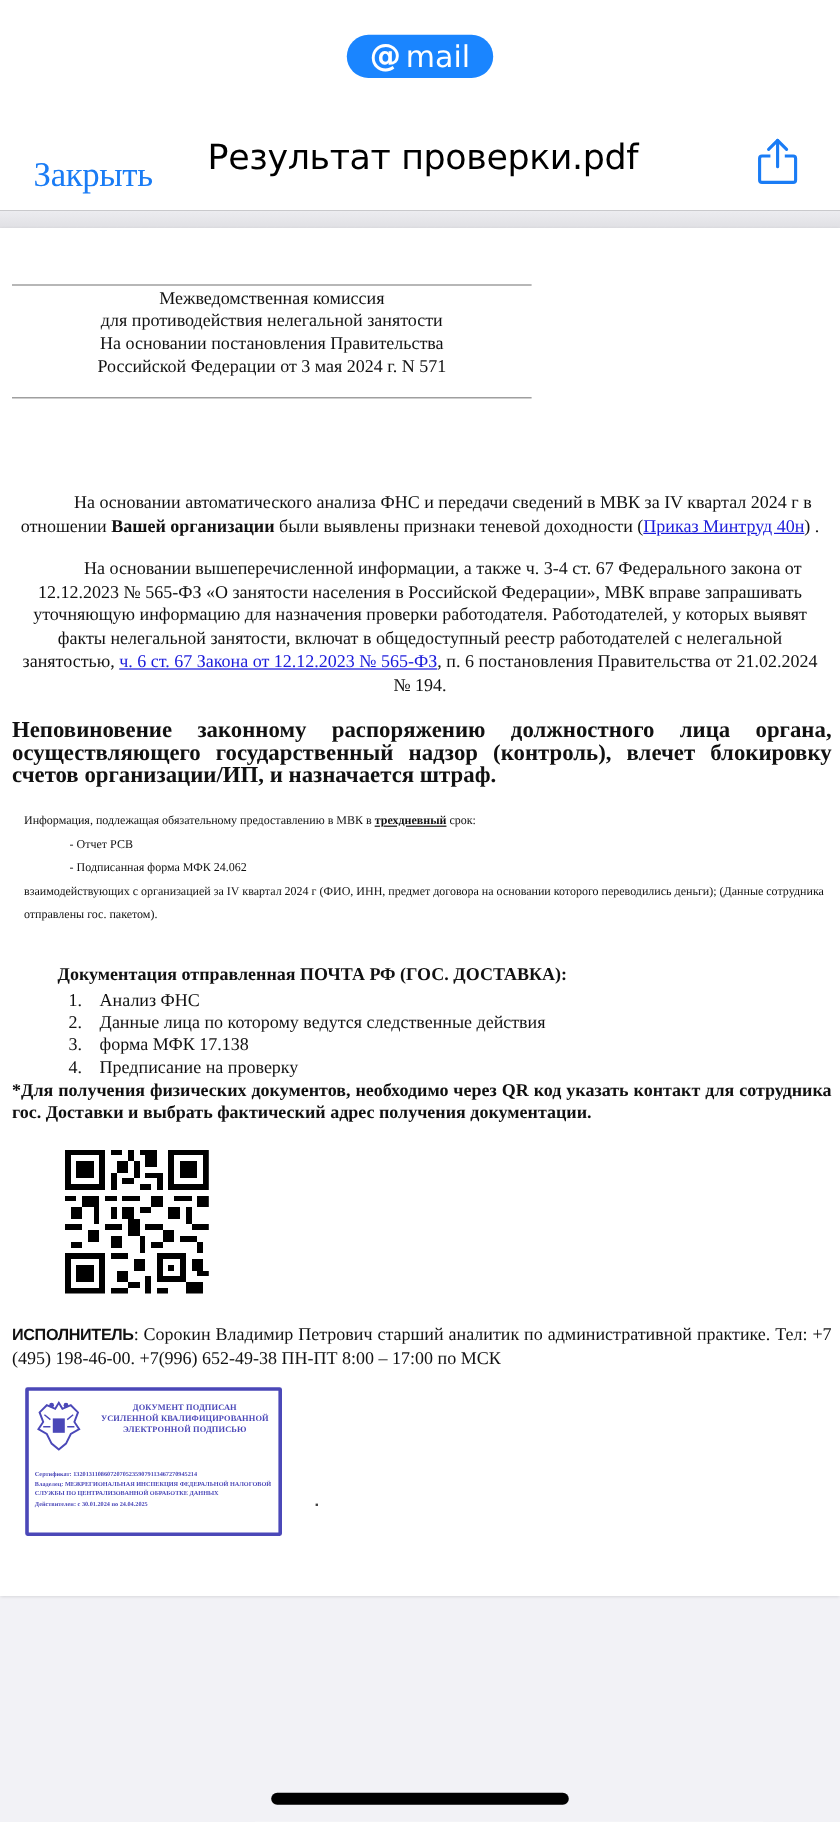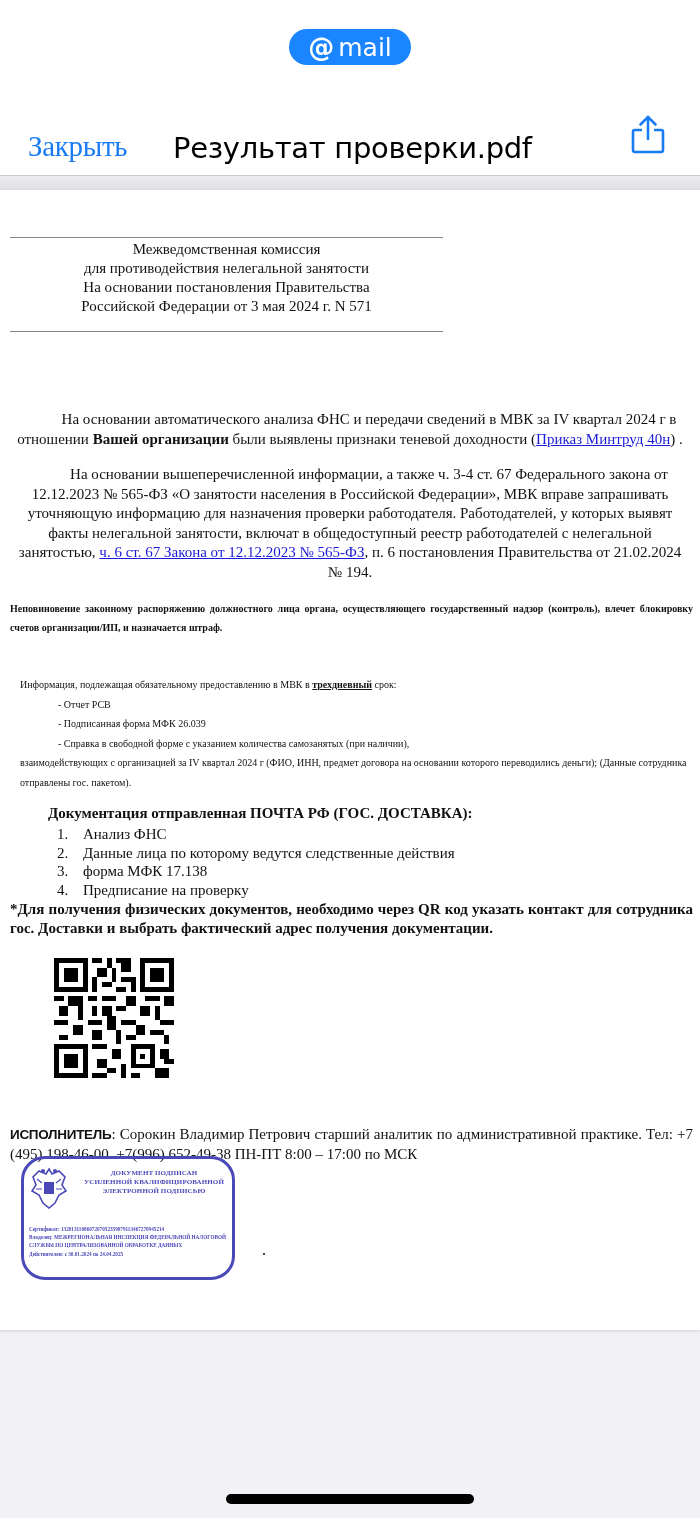--- a/index.html
+++ b/index.html
@@ -3,58 +3,58 @@
 <meta charset="utf-8">
 <style>
   * { box-sizing: border-box; margin: 0; padding: 0; }
   html, body { width: 700px; height: 1518px; background: #f2f2f6; overflow: hidden; }
   body { position: relative; font-family: "Liberation Sans", sans-serif; }
 
   .topbar { position: absolute; left: 0; top: 0; width: 700px; height: 176px; background: #ffffff; }
   .mail-pill { position: absolute; left: 289px; top: 29px; width: 122px; height: 36px; border-radius: 18px; background: #1a85ff; color: #fff; display: flex; align-items: center; justify-content: center; font-size: 25px; font-family: "DejaVu Sans", sans-serif; }
   .mail-pill .at { font-size: 26px; margin-right: 4px; font-weight: bold; }
   .close-btn { position: absolute; left: 28px; top: 130px; font-size: 29px; color: #1a7cf5; cursor: pointer; font-family: Liberation Serif, serif; letter-spacing: -0.3px; }
-  .doc-title { position: absolute; left: 173px; top: 114px; font-size: 29px; color: #000; font-family: "DejaVu Sans", sans-serif; font-weight: 500; letter-spacing: -0.3px; margin-top: 17px; }
+  .doc-title { position: absolute; left: 173px; top: 114px; font-size: 29px; color: #000; font-family: "DejaVu Sans", sans-serif; font-weight: 500; letter-spacing: -0.3px; }
   .share-btn { position: absolute; left: 631px; top: 115px; width: 34px; height: 40px; cursor: pointer; }
   .topbar-border { position: absolute; left: 0; top: 175px; width: 700px; height: 1px; background: #c9c9cc; }
 
   .sep-band { position: absolute; left: 0; top: 176px; width: 700px; height: 14px; background: linear-gradient(#ececf0, #e0e0e4); }
   .page { position: absolute; left: 0; top: 190px; width: 700px; height: 1140px; background: #ffffff; box-shadow: 0 1px 3px rgba(0,0,0,0.15); }
 
   .serif { font-family: "Liberation Serif", serif; color: #111; padding-left: 44px; }
 
   .header-block { position: absolute; left: 10px; top: 47px; width: 433px; height: 95px; border-top: 1.5px solid #888; border-bottom: 1.5px solid #888; }
   .header-lines { position: absolute; left: 0; top: 2px; width: 433px; text-align: center; font-size: 15px; line-height: 19px; }
 
   .notice-title { position: absolute; left: 0; width: 700px; top: 165px; text-align: center; font-size: 17.5px; padding-left: 14px; }
 
   .para { position: absolute; left: 10px; width: 680px; font-size: 15px; line-height: 19.5px; text-align: center; }
   .para a, .link { color: #1a1adb; text-decoration: underline; }
   .p1 { top: 199px; margin-top: 21px; }
   .p2 { top: 275px; }
 
-  .warning { position: absolute; left: 10px; width: 683px; top: 409px; font-size: 10px; line-height: 19px; font-weight: bold; text-align: justify; text-align-last: left; }
+  .warning { position: absolute; left: 10px; width: 683px; top: 409px; font-size: 19px; line-height: 19px; font-weight: bold; text-align: justify; text-align-last: left; }
 
   .info-block { position: absolute; left: 20px; width: 680px; top: 485px; font-size: 10px; line-height: 19.5px; }
   .info-block .indent { padding-left: 38px; }
   .underline-bold { font-weight: bold; text-decoration: underline; }
 
   .docs-title { position: absolute; left: 48px; top: 615px; font-size: 15px; font-weight: bold; }
   .docs-list { position: absolute; left: 57px; top: 635px; font-size: 15px; line-height: 18.5px; list-style: none; }
   .docs-list li { display: flex; }
   .docs-list .num { width: 26px; }
 
   .qr-note { position: absolute; left: 10px; width: 683px; top: 710px; font-size: 15px; line-height: 19px; font-weight: bold; text-align: justify; text-align-last: left; }
 
   .qr { position: absolute; left: 54px; top: 768px; width: 120px; height: 120px; cursor: pointer; }
 
-  .executor { position: absolute; left: 10px; width: 683px; top: 935px; font-size: 15px; line-height: 19.5px; text-align: justify; text-align-last: left; }
+  .executor { position: absolute; left: 10px; width: 683px; top: 913px; font-size: 15px; line-height: 19.5px; text-align: justify; text-align-last: left; }
   .executor .label { font-family: "Liberation Sans", sans-serif; font-weight: bold; font-size: 13.5px; letter-spacing: -0.3px; }
 
-  .stamp { position: absolute; left: 21px; top: 966px; width: 214px; height: 124px; border: 3px solid #4b48b8; border-radius: 24px; color: #4b48b8; }
+  .stamp { position: absolute; left: 21px; top: 966px; width: 214px; height: 124px; border: 3px solid #4b48b8; border-radius: 2px; color: #4b48b8; }
   .stamp .emblem { position: absolute; left: 5px; top: 6px; width: 40px; height: 46px; }
   .stamp .stamp-head { position: absolute; left: 50px; top: 10px; width: 160px; text-align: center; font-family: "Liberation Serif", serif; font-size: 7px; font-weight: bold; line-height: 9px; letter-spacing: 0.1px; }
   .stamp .stamp-body { position: absolute; left: 5px; top: 66px; width: 204px; font-family: "Liberation Serif", serif; font-size: 5.2px; line-height: 8.2px; font-weight: bold; }
   .dot-mark { position: absolute; left: 263px; top: 1063px; width: 2px; height: 2px; background: #444; }
 
   .home-indicator { position: absolute; left: 226px; top: 1494px; width: 248px; height: 10px; border-radius: 5px; background: #000; }
 </style>
 </head>
 <body>
 
@@ -97,22 +97,21 @@
     <span style="display:inline-block;width:38px"></span><span>На основании вышеперечисленной информации, а также ч. 3-4 ст. 67 Федерального закона от 12.12.2023 № 565-ФЗ «О занятости населения в Российской Федерации», МВК вправе запрашивать уточняющую информацию для назначения проверки работодателя. Работодателей, у которых выявят факты нелегальной занятости, включат в общедоступный реестр работодателей с нелегальной занятостью, </span><a class="link">ч. 6 ст. 67 Закона от 12.12.2023 № 565-ФЗ</a><span>, п. 6 постановления Правительства от 21.02.2024 № 194.</span>
   </div>
 
   <div class="warning">Неповиновение законному распоряжению должностного лица органа, осуществляющего государственный надзор (контроль), влечет блокировку счетов организации/ИП, и назначается штраф.</div>
 
   <div class="info-block">
     <div>
       <span>Информация, подлежащая обязательному предоставлению в МВК в </span><span class="underline-bold">трехдневный</span><span> срок:</span>
     </div>
     <div class="indent">- Отчет РСВ</div>
-    <div class="indent">- Подписанная форма МФК 26.039</div>
-    <div class="indent">- Справка в свободной форме с указанием количества самозанятых (при наличии),</div>
+    <div class="indent">- Подписанная форма МФК 24.062</div>
     <div>взаимодействующих с организацией за IV квартал 2024 г (ФИО, ИНН, предмет договора на основании которого переводились деньги); (Данные сотрудника отправлены гос. пакетом).</div>
   </div>
 
   <div class="docs-title">Документация отправленная ПОЧТА РФ (ГОС. ДОСТАВКА):</div>
   <ul class="docs-list">
     <li>
         <span class="num">1.</span>
         <span>Анализ ФНС</span>
       </li>
     <li>

